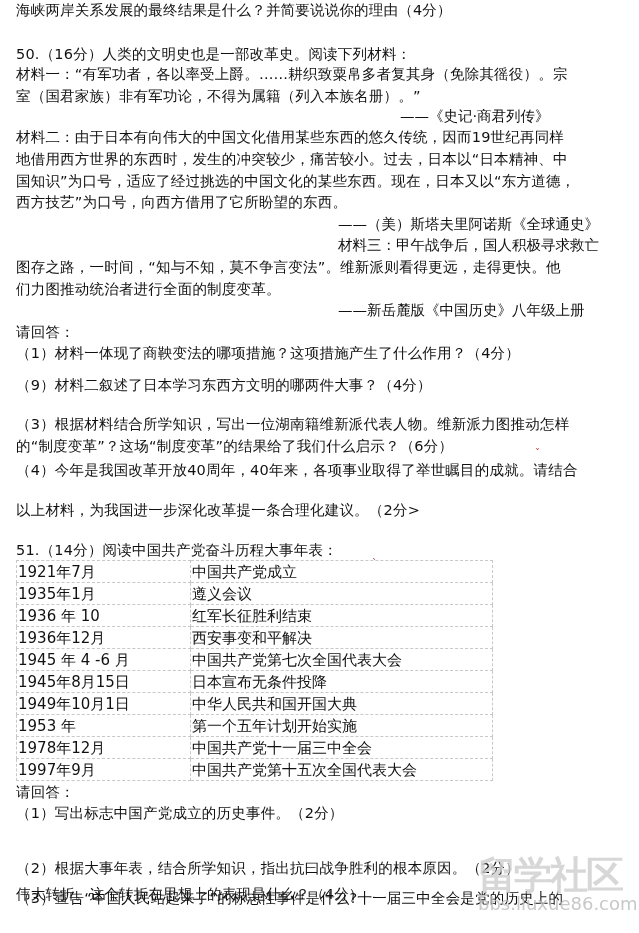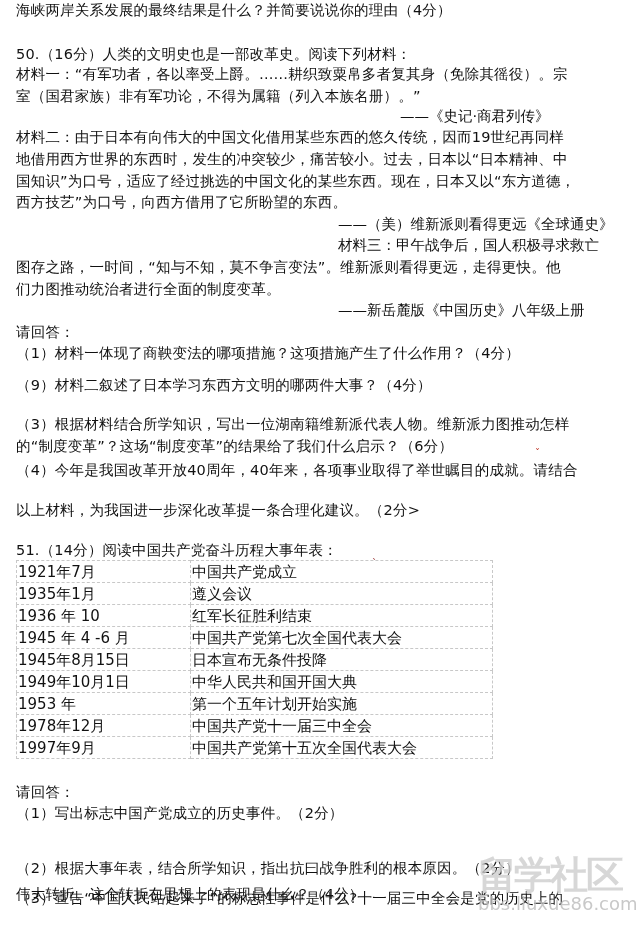--- a/index.html
+++ b/index.html
@@ -22,21 +22,21 @@
 
 <div class="line" style="top:44px;">50.（16分）人类的文明史也是一部改革史。阅读下列材料：</div>
 <div class="line" style="top:64px;">材料一：“有军功者，各以率受上爵。……耕织致粟帛多者复其身（免除其徭役）。宗</div>
 <div class="line" style="top:86px;">室（国君家族）非有军功论，不得为属籍（列入本族名册）。”</div>
 <div class="right" style="top:106px; left:400px;">——《史记·商君列传》</div>
 
 <div class="line" style="top:127px;">材料二：由于日本有向伟大的中国文化借用某些东西的悠久传统，因而19世纪再同样</div>
 <div class="line" style="top:149px;">地借用西方世界的东西时，发生的冲突较少，痛苦较小。过去，日本以“日本精神、中</div>
 <div class="line" style="top:171px;">国知识”为口号，适应了经过挑选的中国文化的某些东西。现在，日本又以“东方道德，</div>
 <div class="line" style="top:192px;">西方技艺”为口号，向西方借用了它所盼望的东西。</div>
-<div class="right" style="top:214px; left:338px;">——（美）维新派则看得更远《全球通史》</div>
+<div class="right" style="top:214px; left:338px;">——（美）斯塔夫里阿诺斯《全球通史》</div>
 
 <div class="right" style="top:235px; left:338px;">材料三：甲午战争后，国人积极寻求救亡</div>
 <div class="line" style="top:257px;">图存之路，一时间，“知与不知，莫不争言变法”。维新派则看得更远，走得更快。他</div>
 <div class="line" style="top:279px;">们力图推动统治者进行全面的制度变革。</div>
 <div class="right" style="top:300px; left:338px;">——新岳麓版《中国历史》八年级上册</div>
 
 <div class="line" style="top:322px;">请回答：</div>
 <div class="line" style="top:343px;">（1）材料一体现了商鞅变法的哪项措施？这项措施产生了什么作用？（4分）</div>
 <div class="line" style="top:375px;">（9）材料二叙述了日本学习东西方文明的哪两件大事？（4分）</div>
 <div class="line" style="top:414px;">（3）根据材料结合所学知识，写出一位湖南籍维新派代表人物。维新派力图推动怎样</div>
@@ -54,20 +54,24 @@
         <td class="c1">1921年7月</td>
         <td>中国共产党成立</td>
       </tr>
     <tr>
         <td class="c1">1935年1月</td>
         <td>遵义会议</td>
       </tr>
     <tr>
         <td class="c1">1936 年 10</td>
         <td>红军长征胜利结束</td>
+      </tr>
+    <tr>
+        <td class="c1">1936年12月</td>
+        <td>西安事变和平解决</td>
       </tr>
     <tr>
         <td class="c1">1945 年 4 -6 月</td>
         <td>中国共产党第七次全国代表大会</td>
       </tr>
     <tr>
         <td class="c1">1945年8月15日</td>
         <td>日本宣布无条件投降</td>
       </tr>
     <tr>

